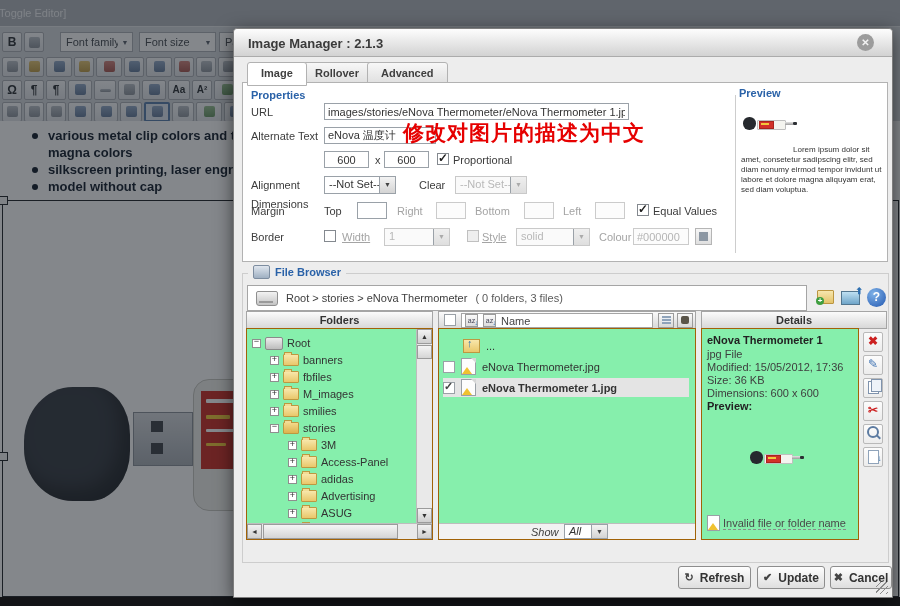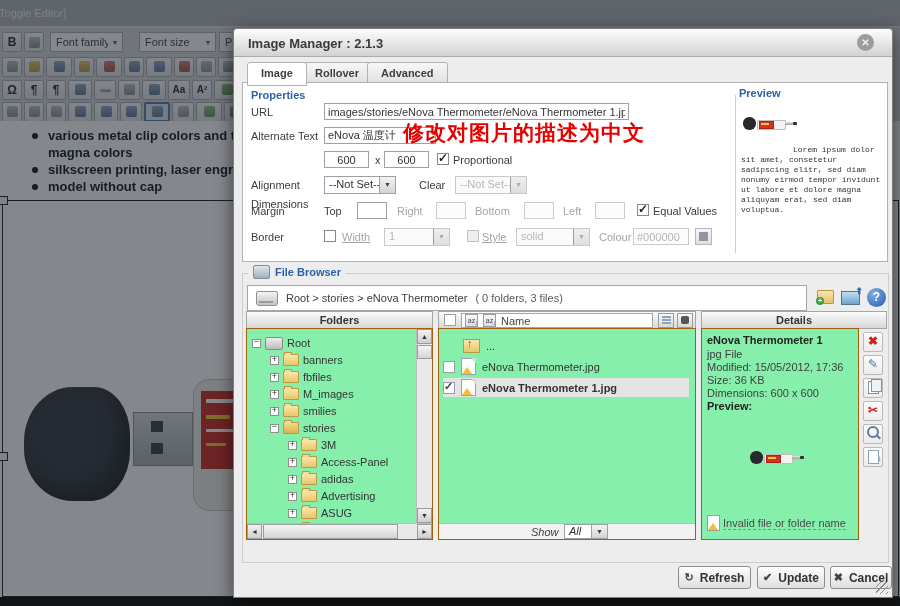--- a/index.html
+++ b/index.html
@@ -163,21 +163,21 @@
   </div>
 
   <div class="ed-toolbar">
 
     <span class="tb" style="left:2px;top:5px;width:20px;">
         <span class="tb-glyph">B</span>
       </span>
     <span class="tb" style="left:24px;top:5px;width:20px;">
         <i class="gi c5" style="margin-top:4px;"></i>
       </span>
-    <span class="dropfield" style="left:50px;top:5px;width:73px;">
+    <span class="dropfield" style="left:60px;top:5px;width:73px;">
       <span class="df-txt">Font family</span>
       <span class="df-arrow">▼</span>
     </span>
     <span class="dropfield" style="left:139px;top:5px;width:77px;">
       <span class="df-txt">Font size</span>
       <span class="df-arrow">▼</span>
     </span>
     <span class="dropfield" style="left:219px;top:5px;width:90px;">
       <span class="df-txt">Paragraph</span>
     </span>
@@ -374,21 +374,21 @@
     <span class="vdiv" style="left:492px;top:12px;height:158px;"></span>
     <span class="blue-lbl" style="left:496px;top:4px;">Preview</span>
     <span class="thumb" style="left:500px;top:32px;width:55px;height:18px;">
       <span class="m-cap"></span>
         <span class="m-body"></span>
         <span class="m-label"></span>
         <span class="m-yellow"></span>
         <span class="m-tip"></span>
         <span class="m-dot"></span>
     </span>
-    <div class="lorem" style="left:498px;top:62px;width:142px;font-family:Liberation Mono, monospace;">Lorem ipsum dolor sit amet, consetetur sadipscing elitr, sed diam nonumy eirmod tempor invidunt ut labore et dolore magna aliquyam erat, sed diam voluptua.</div>
+    <div class="lorem" style="left:498px;top:62px;width:142px;">Lorem ipsum dolor sit amet, consetetur sadipscing elitr, sed diam nonumy eirmod tempor invidunt ut labore et dolore magna aliquyam erat, sed diam voluptua.</div>
   </div>
 
   <div class="fset" style="left:8px;top:244px;width:645px;height:288px;"></div>
   <div class="legend" style="left:14px;top:236px;">
     <span class="fb-icon"></span>
     <span class="blue-lbl" style="position:static;">File Browser</span>
   </div>
 
   <div class="crumb-bar" style="left:13px;top:256px;width:560px;height:26px;">
     <span class="drive-icon"></span>

